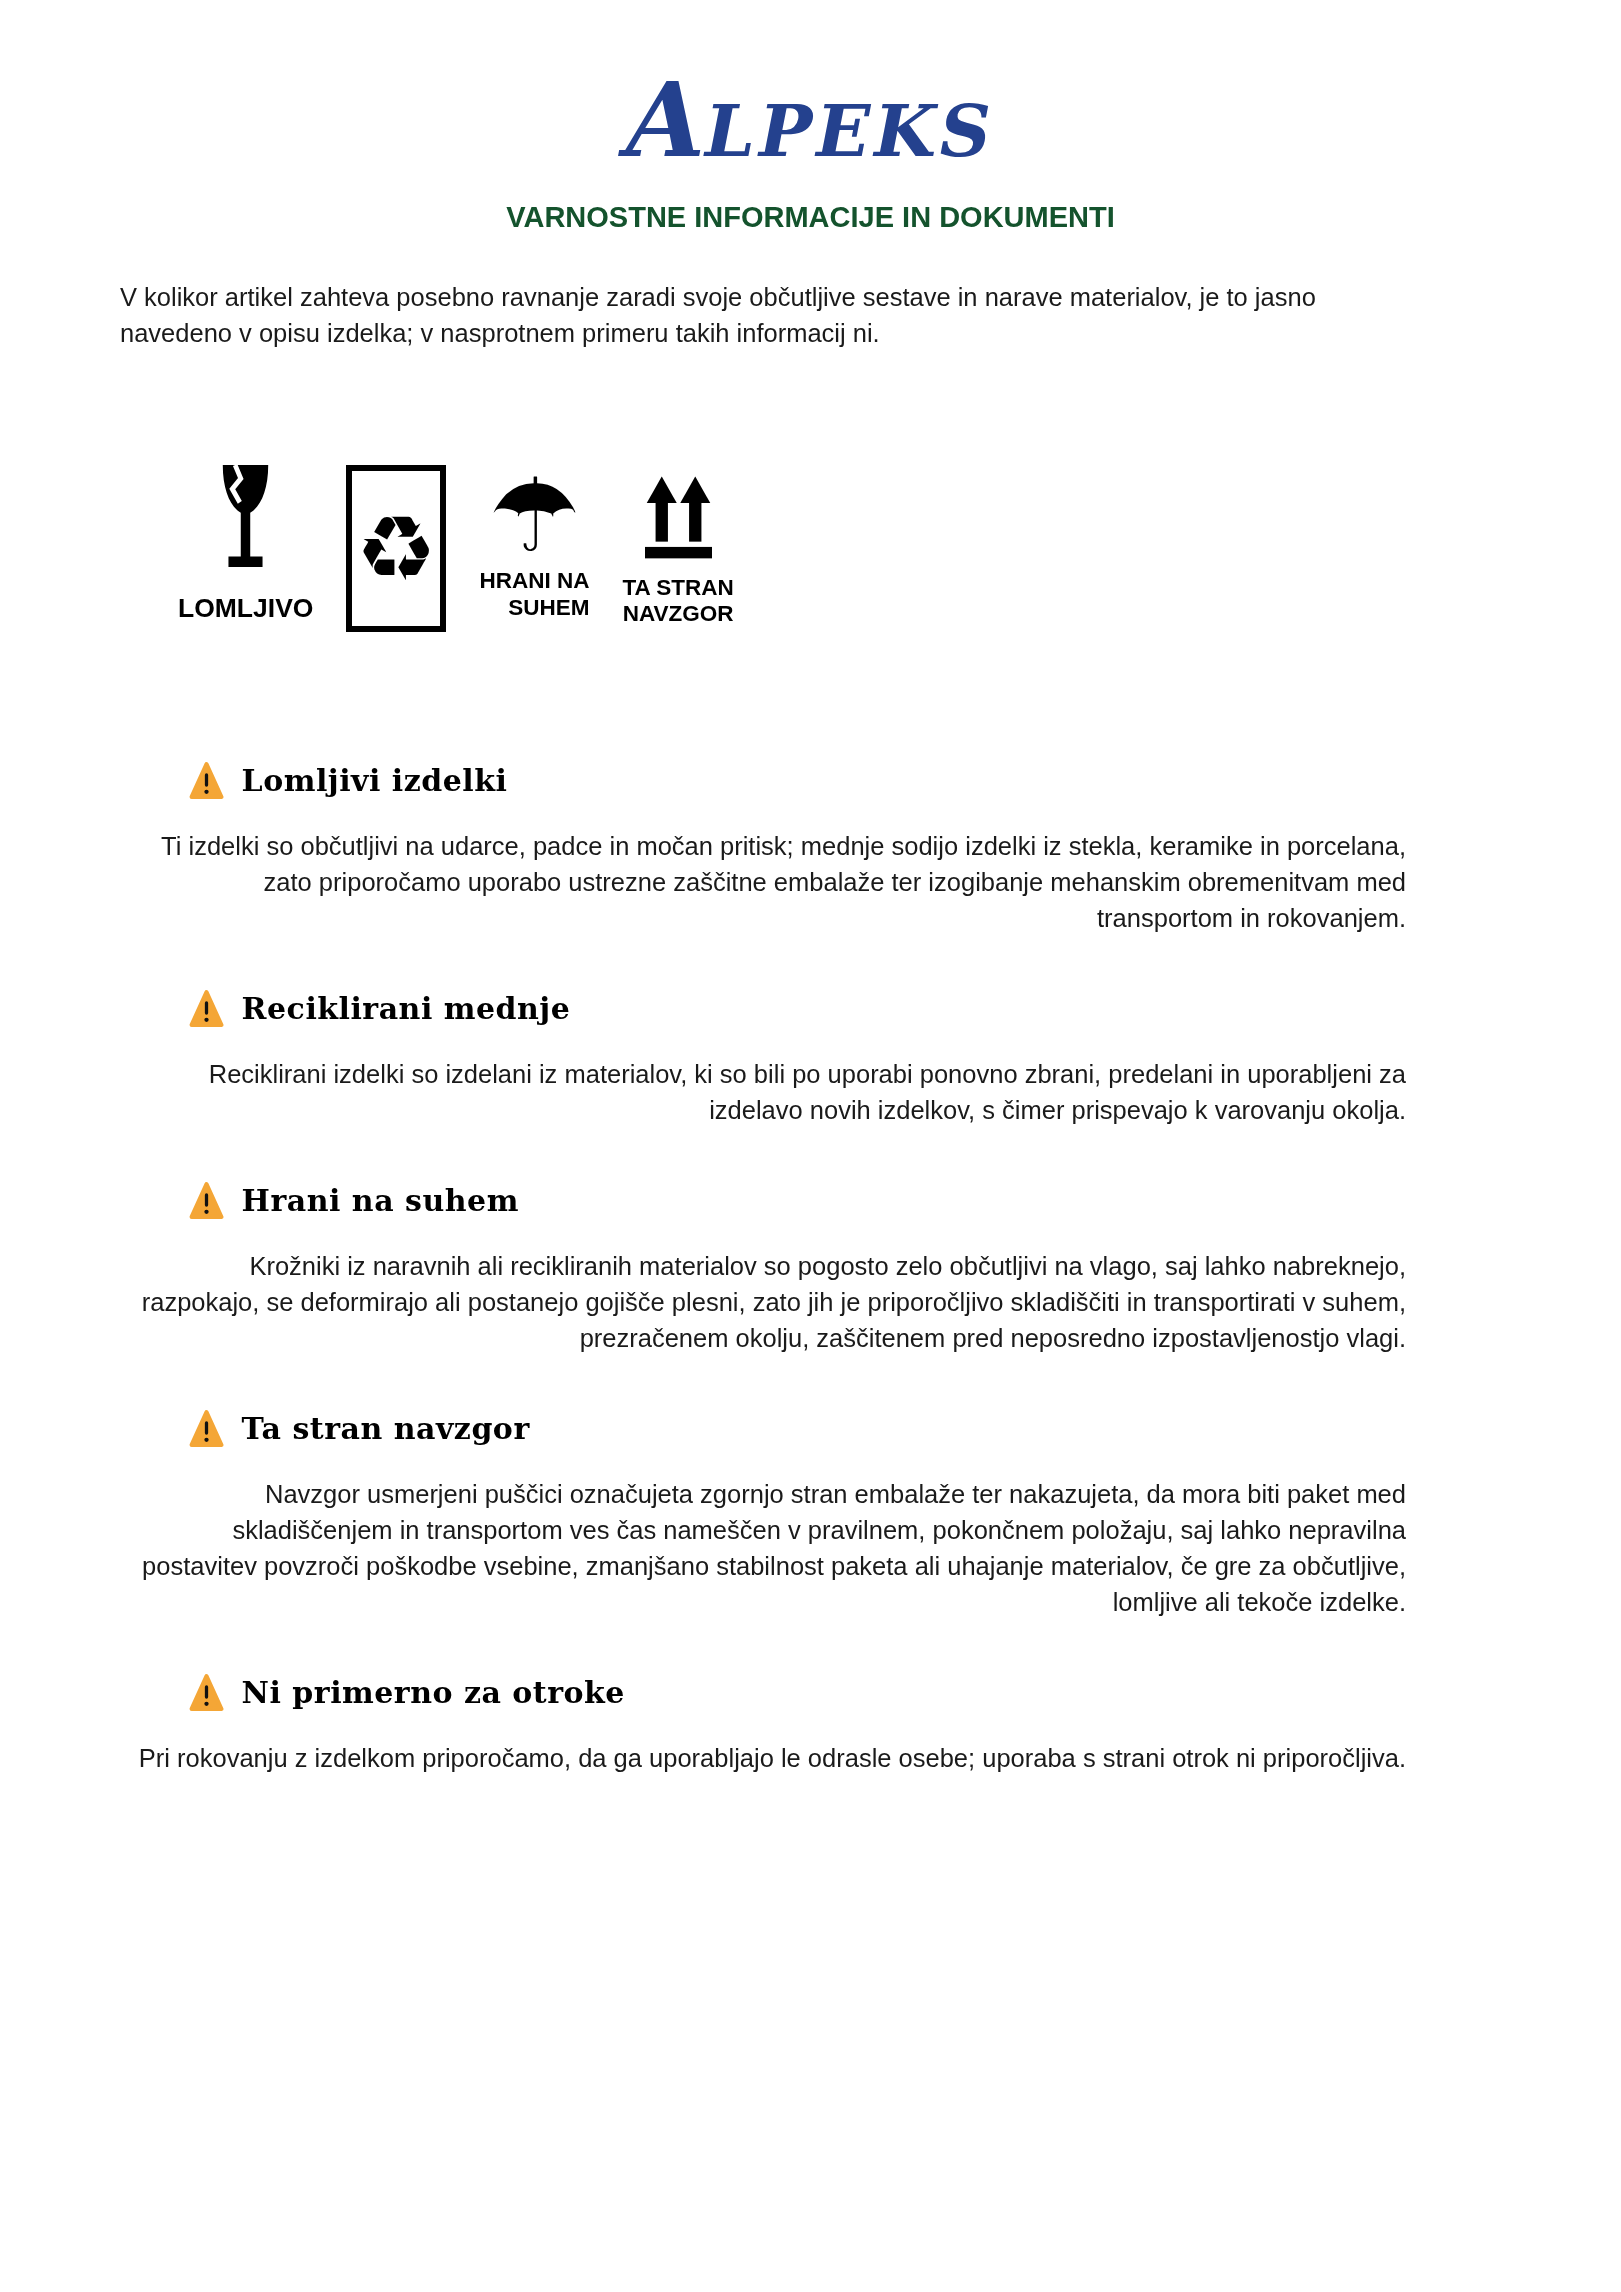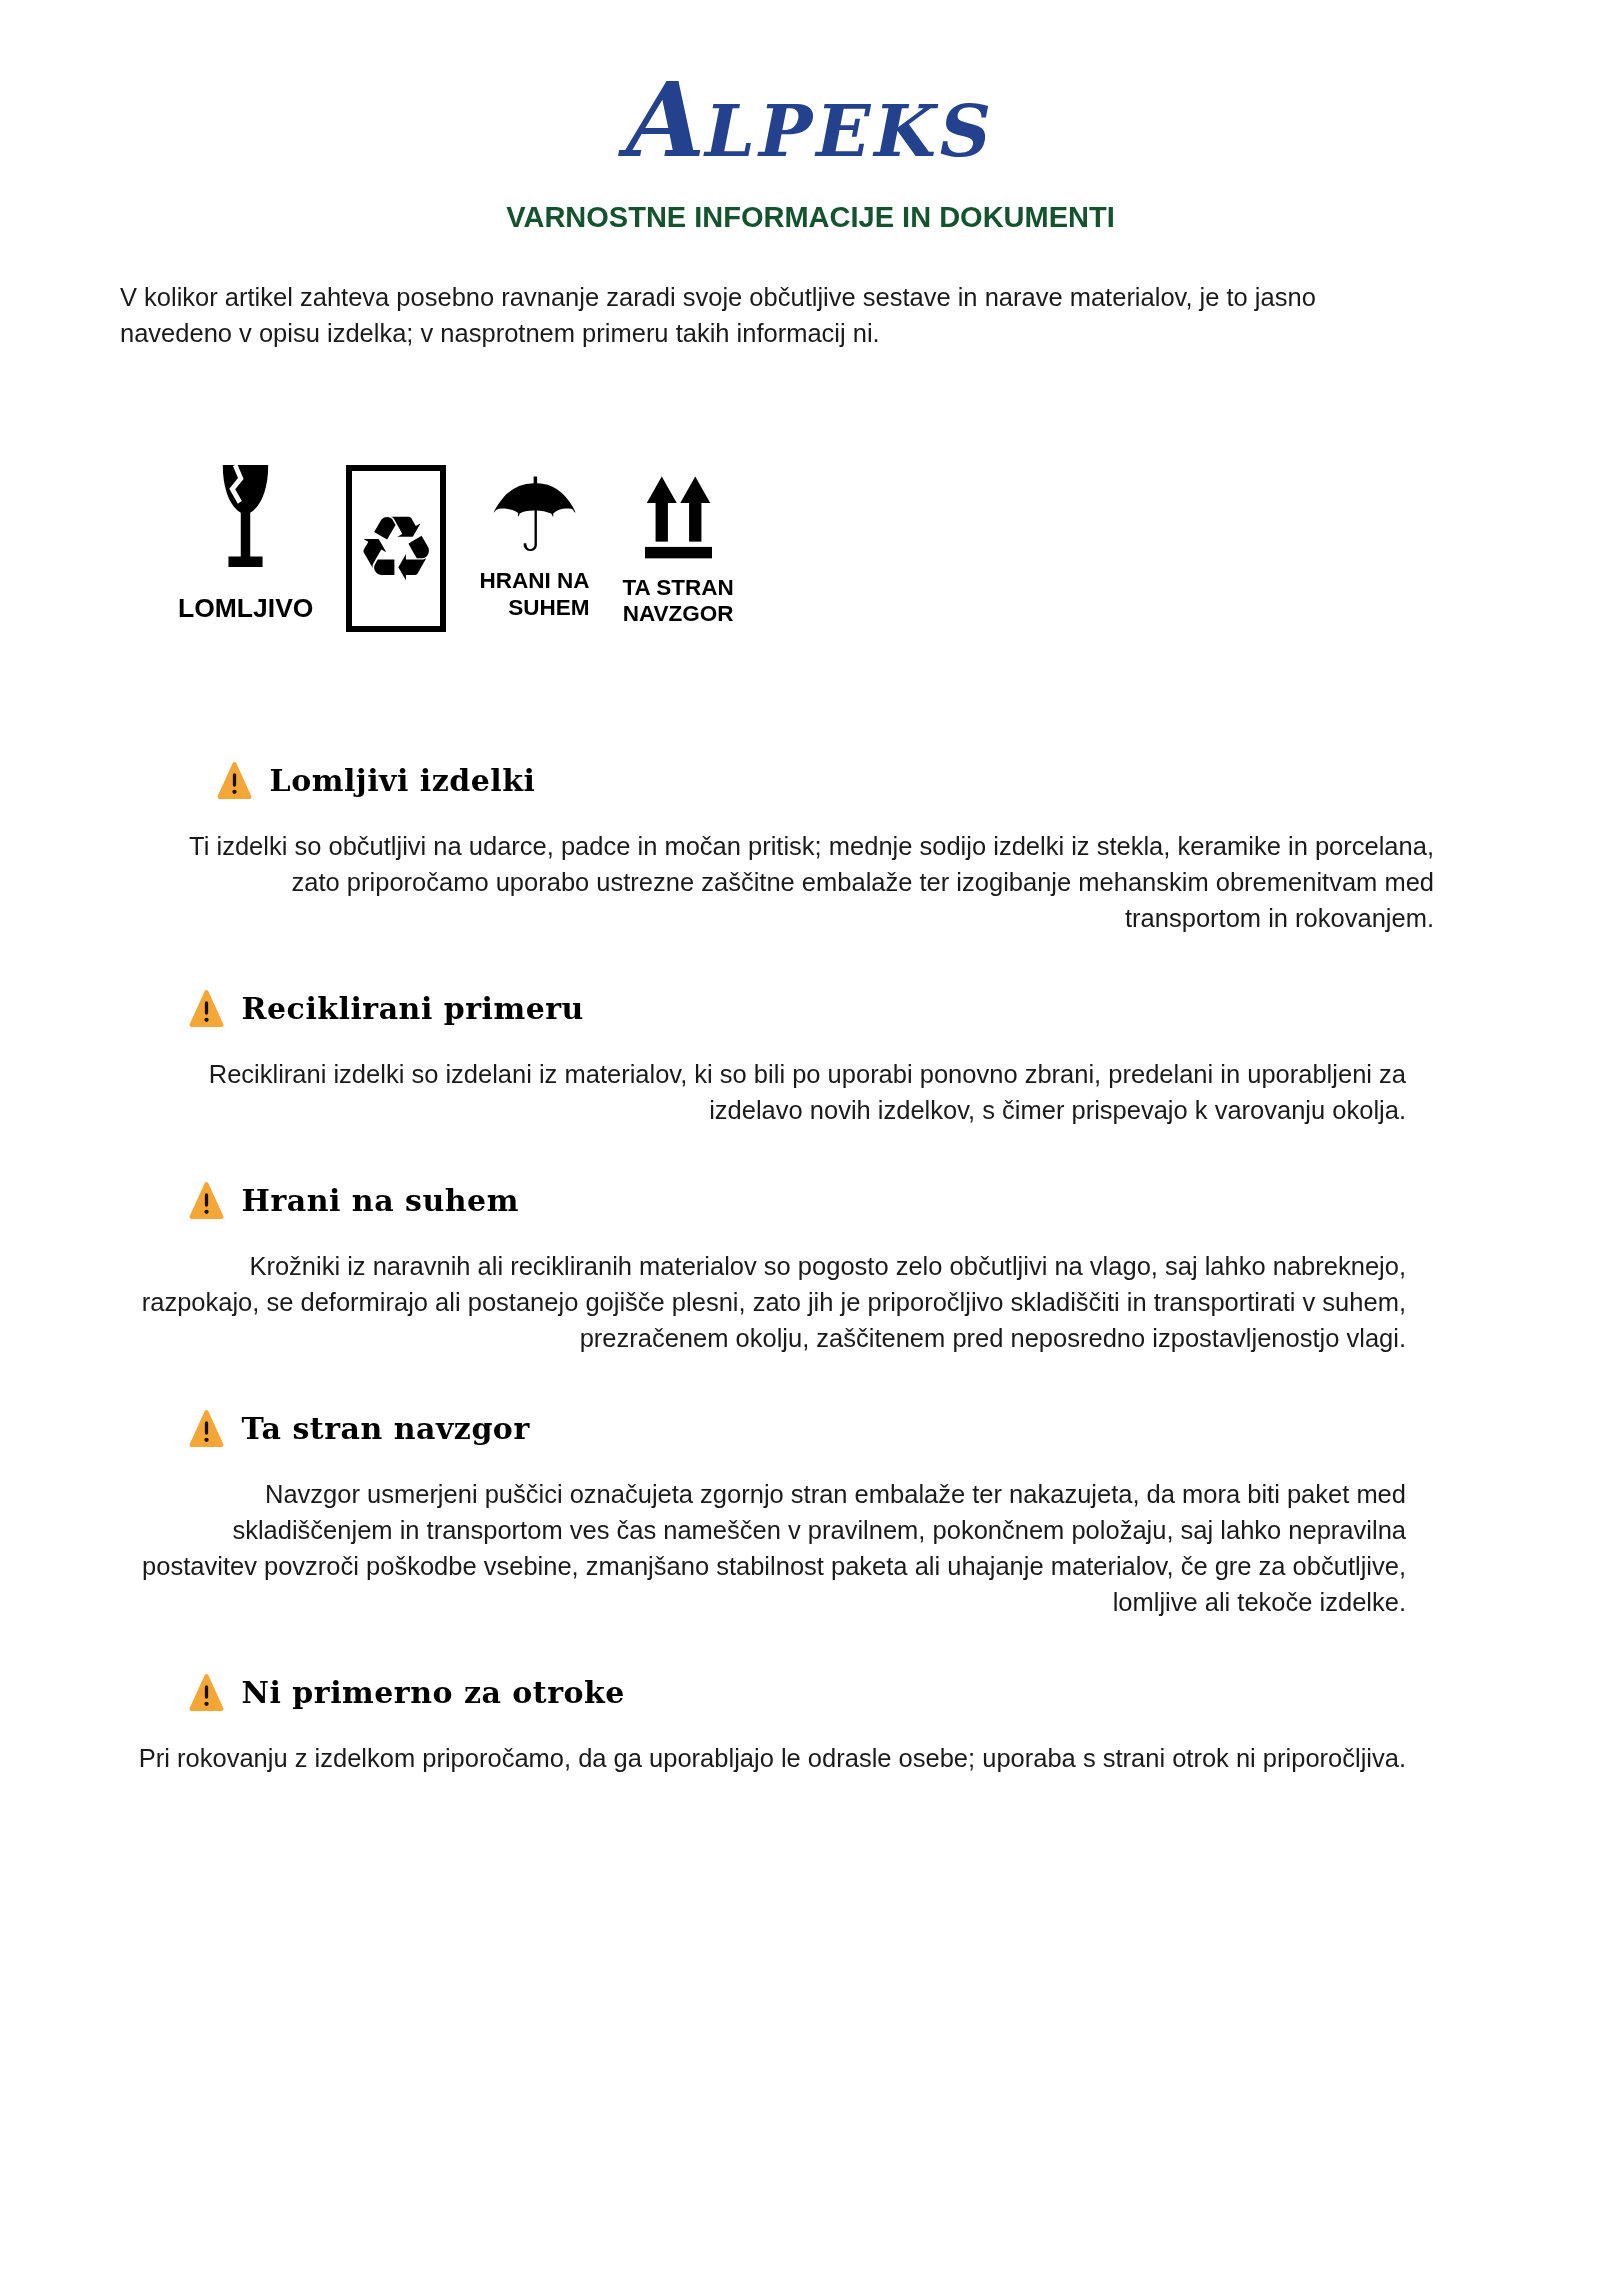--- a/index.html
+++ b/index.html
@@ -86,21 +86,21 @@
     line-height: 102px;
     color: #000;
   }
   .keepdry-cell .symbol-label { margin-top: 1px; text-align: right; }
   .sideup-cell  .symbol-label { margin-top: 13.7px; }
   .sideup-cell  { padding-top: 7.8px; }
 
   
   .sections { margin: 0 132px; }
   .section { margin-top: 53px; }
-  .section.first { margin-top: 129px; margin-left: 28px; }
+  .section.first { margin-top: 129px; }
   .section-head {
     display: flex;
     align-items: center;
     gap: 17.6px;
     margin-left: 57px;
   }
   .section-head h2 {
     margin: 0;
     font-family: "DejaVu Serif", serif;
     font-size: 30px;
@@ -187,21 +187,21 @@
       <p class="section-body">Ti izdelki so občutljivi na udarce, padce in močan pritisk; mednje sodijo izdelki iz stekla, keramike in porcelana, zato priporočamo uporabo ustrezne zaščitne embalaže ter izogibanje mehanskim obremenitvam med transportom in rokovanjem.</p>
     </div>
 
     <div class="section">
       <div class="section-head">
         <svg class="warn-svg" viewBox="0 0 33 38">
           <path d="M16.5,3 L31,35 L2,35 Z" fill="#F4A636" stroke="#F4A636" stroke-width="4" stroke-linejoin="round"></path>
           <rect x="14.9" y="12" width="3.2" height="13" rx="1.6" fill="#111"></rect>
           <circle cx="16.5" cy="30" r="2.1" fill="#111"></circle>
         </svg>
-        <h2>Reciklirani primeru</h2>
+        <h2>Reciklirani mednje</h2>
       </div>
       <p class="section-body">Reciklirani izdelki so izdelani iz materialov, ki so bili po uporabi ponovno zbrani, predelani in uporabljeni za izdelavo novih izdelkov, s čimer prispevajo k varovanju okolja.</p>
     </div>
 
     <div class="section">
       <div class="section-head">
         <svg class="warn-svg" viewBox="0 0 33 38">
           <path d="M16.5,3 L31,35 L2,35 Z" fill="#F4A636" stroke="#F4A636" stroke-width="4" stroke-linejoin="round"></path>
           <rect x="14.9" y="12" width="3.2" height="13" rx="1.6" fill="#111"></rect>
           <circle cx="16.5" cy="30" r="2.1" fill="#111"></circle>

